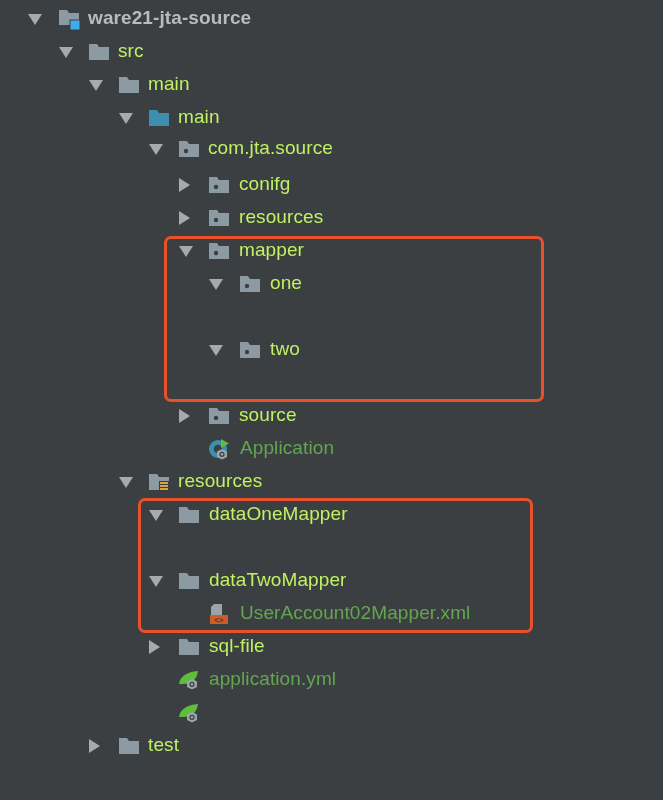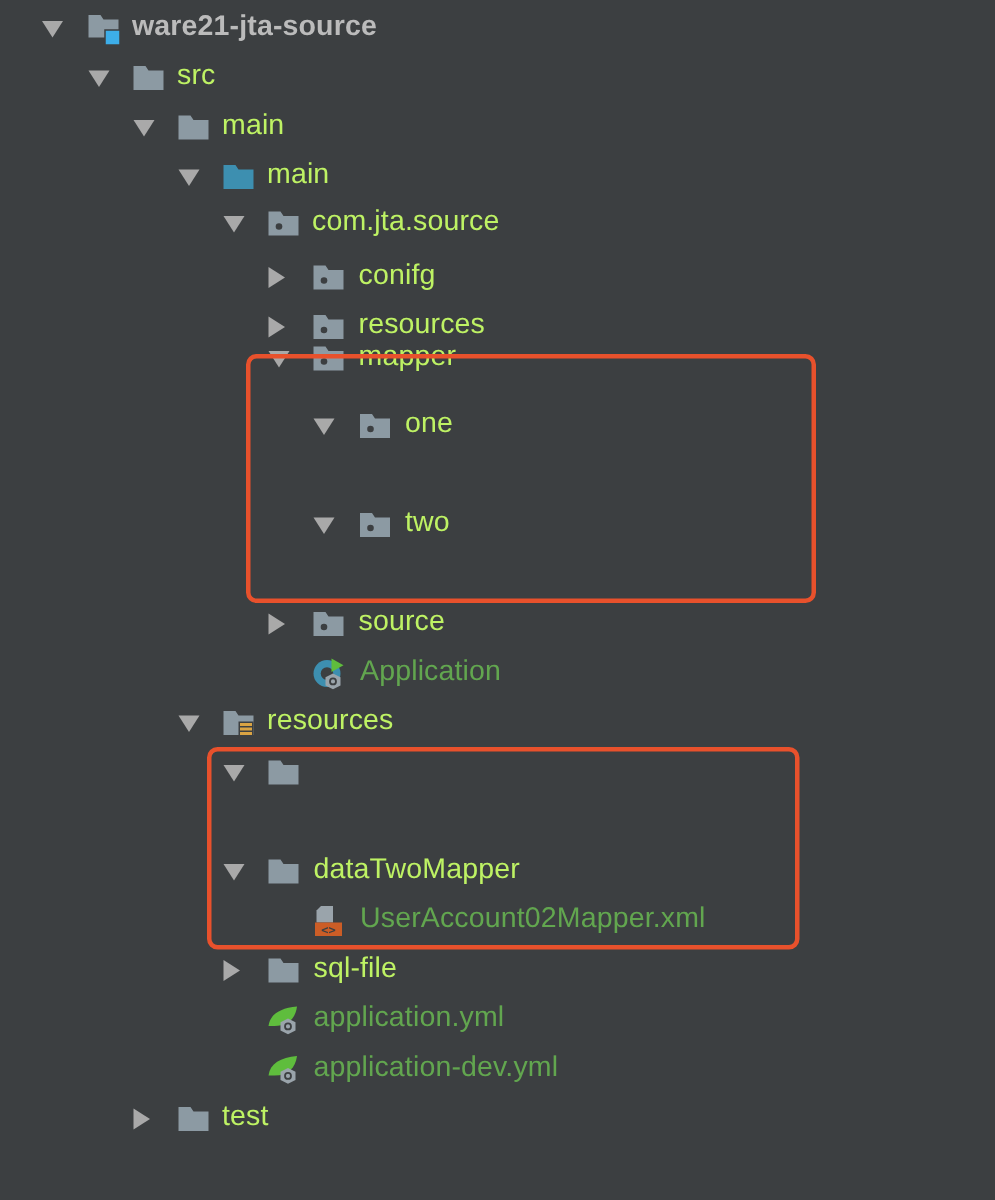--- a/index.html
+++ b/index.html
@@ -183,21 +183,21 @@
         </svg>
       </span>
     <span class="icon" style="left:208px">
         <svg width="22" height="22">
           <use href="#package"></use>
         </svg>
       </span>
     <span class="label" style="left:239px">resources</span>
   </div>
 
-  <div class="row" style="top:222px">
+  <div class="row" style="top:234px">
     <span class="arrow" style="left:178px">
         <svg width="16" height="16">
           <use href="#arr-down"></use>
         </svg>
       </span>
     <span class="icon" style="left:208px">
         <svg width="22" height="22">
           <use href="#package"></use>
         </svg>
       </span>
@@ -275,20 +275,21 @@
     <span class="arrow" style="left:148px">
         <svg width="16" height="16">
           <use href="#arr-down"></use>
         </svg>
       </span>
     <span class="icon" style="left:178px">
         <svg width="22" height="22">
           <use href="#folder"></use>
         </svg>
       </span>
+    <span class="label" style="left:209px">dataOneMapper</span>
   </div>
 
 
   <div class="row" style="top:564px">
     <span class="arrow" style="left:148px">
         <svg width="16" height="16">
           <use href="#arr-down"></use>
         </svg>
       </span>
     <span class="icon" style="left:178px">
@@ -330,21 +331,20 @@
       </span>
     <span class="label" style="left:209px">sql-file</span>
   </div>
 
   <div class="row" style="top:696px">
     <span class="icon" style="left:178px">
         <svg width="22" height="22">
           <use href="#spring-yml"></use>
         </svg>
       </span>
-    <span class="label green" style="left:209px">application-dev.yml</span>
   </div>
 
   <div class="row" style="top:729px">
     <span class="arrow" style="left:86px">
         <svg width="16" height="16">
           <use href="#arr-right"></use>
         </svg>
       </span>
     <span class="icon" style="left:118px">
         <svg width="22" height="22">

